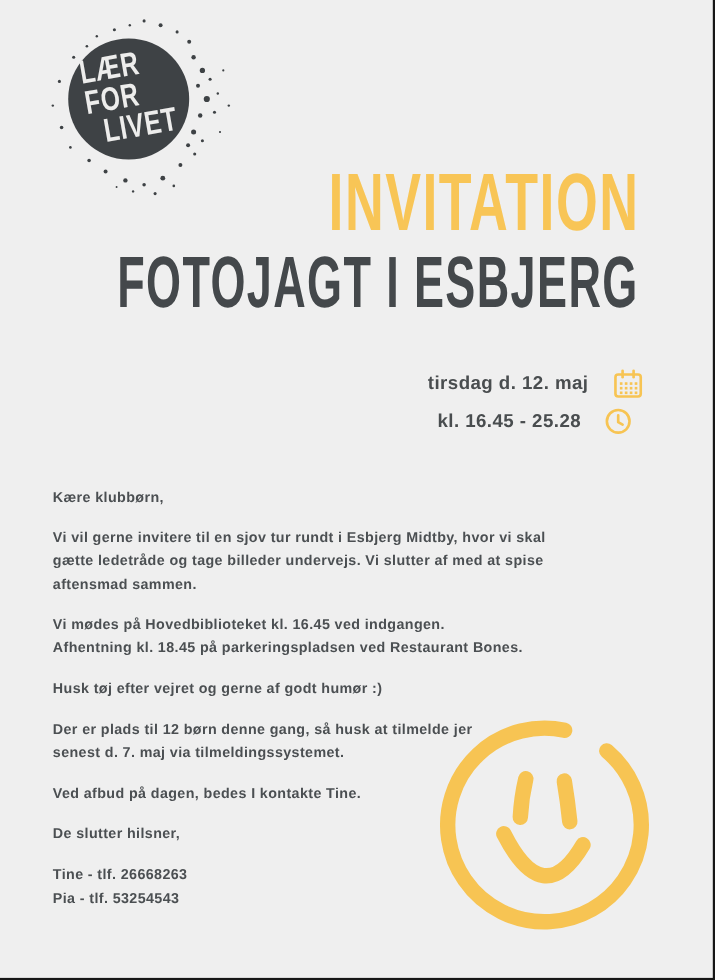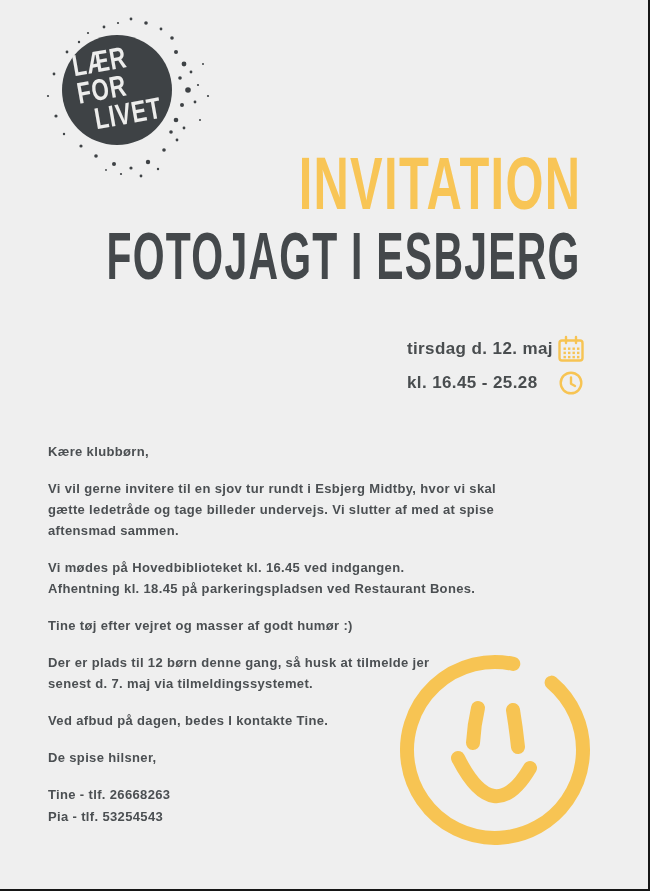--- a/index.html
+++ b/index.html
@@ -59,22 +59,22 @@
     position: absolute;
     right: 62px;
     top: 334px;
     display: flex;
     flex-direction: column;
     gap: 6px;
   }
   .date-row {
     display: flex;
     align-items: center;
-    justify-content: space-between;
-    gap: 3px;
+    justify-content: center;
+    gap: 21px;
   }
   .date-row span {
     font-size: 17px;
     font-weight: 700;
     color: #494D4F;
     letter-spacing: 0.4px;
   }
   .icon-cal, .icon-clock { display: block; }
 
   
@@ -195,25 +195,25 @@
     </div>
   </div>
 
   <div class="letter">
     <p>Kære klubbørn,</p>
     <p>Vi vil gerne invitere til en sjov tur rundt i Esbjerg Midtby, hvor vi skal
 gætte ledetråde og tage billeder undervejs. Vi slutter af med at spise
 aftensmad sammen.</p>
     <p>Vi mødes på Hovedbiblioteket kl. 16.45 ved indgangen.
 Afhentning kl. 18.45 på parkeringspladsen ved Restaurant Bones.</p>
-    <p>Tine tøj efter vejret og masser af godt humør :)</p>
+    <p>Husk tøj efter vejret og gerne af godt humør :)</p>
     <p>Der er plads til 12 børn denne gang, så husk at tilmelde jer
 senest d. 7. maj via tilmeldingssystemet.</p>
     <p>Ved afbud på dagen, bedes I kontakte Tine.</p>
-    <p>De spise hilsner,</p>
+    <p>De slutter hilsner,</p>
     <div class="contacts">
       <div>Tine - tlf. 26668263</div>
       <div>Pia - tlf. 53254543</div>
     </div>
   </div>
 
   <svg class="smiley" width="200" height="200" viewBox="0 0 200 200">
     <path d="M 158.6 32.6 A 88 88 0 1 1 120.3 13.9" stroke-width="14"></path>
     <path d="M 85 58 Q 81 75 80 93" stroke-width="14"></path>
     <path d="M 120 60 Q 123 78 125 97" stroke-width="14"></path>

